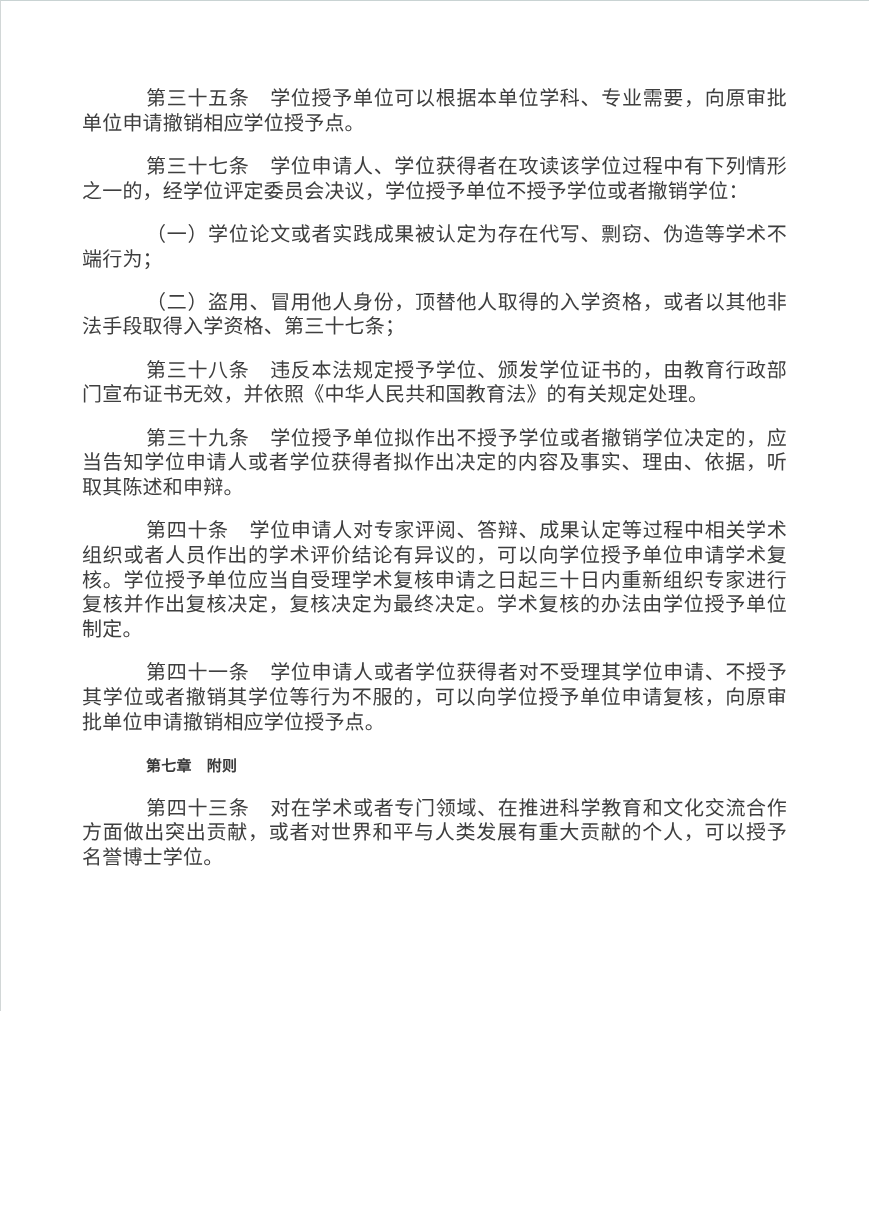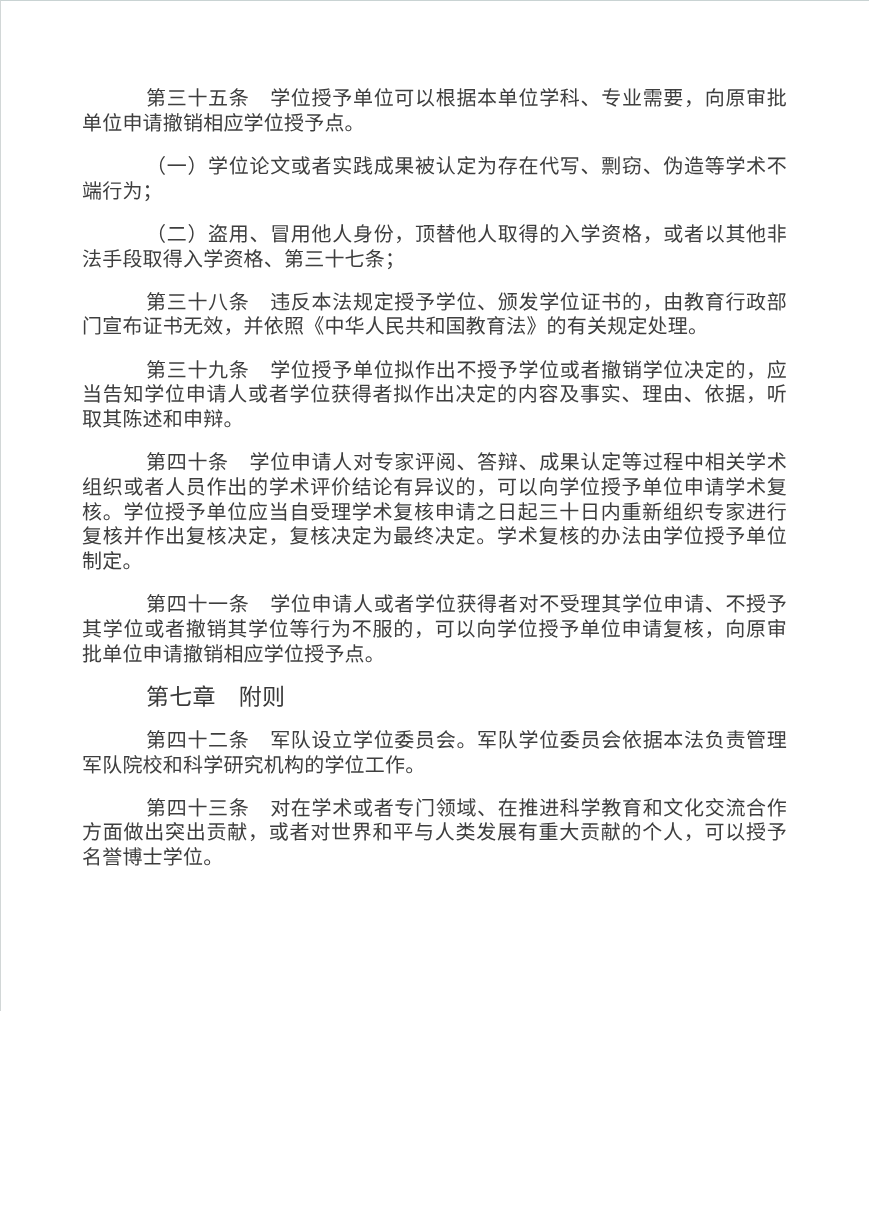--- a/index.html
+++ b/index.html
@@ -28,37 +28,37 @@
     line-height: 24.7px;
     color: #3e3e3e;
     text-align: justify;
     text-align-last: left;
     text-indent: 64px;
     letter-spacing: 0.2px;
     word-break: break-all;
   }
   .doc .chapter-heading {
     margin: 3px 0 17px 0;
-    font-size: 23px;
-    font-weight: normal;
+    font-size: 15px;
+    font-weight: bold;
     line-height: 26px;
     color: #3a3a3a;
     text-indent: 64px;
     letter-spacing: 0.2px;
   }
 </style>
 </head>
 <body>
 
 <div class="page">
   <div class="doc">
     <p>第三十五条　学位授予单位可以根据本单位学科、专业需要，向原审批单位申请撤销相应学位授予点。</p>
+    <p>第三十七条　学位申请人、学位获得者在攻读该学位过程中有下列情形之一的，经学位评定委员会决议，学位授予单位不授予学位或者撤销学位：</p>
     <p>（一）学位论文或者实践成果被认定为存在代写、剽窃、伪造等学术不端行为；</p>
     <p>（二）盗用、冒用他人身份，顶替他人取得的入学资格，或者以其他非法手段取得入学资格、第三十七条；</p>
     <p>第三十八条　违反本法规定授予学位、颁发学位证书的，由教育行政部门宣布证书无效，并依照《中华人民共和国教育法》的有关规定处理。</p>
     <p>第三十九条　学位授予单位拟作出不授予学位或者撤销学位决定的，应当告知学位申请人或者学位获得者拟作出决定的内容及事实、理由、依据，听取其陈述和申辩。</p>
     <p>第四十条　学位申请人对专家评阅、答辩、成果认定等过程中相关学术组织或者人员作出的学术评价结论有异议的，可以向学位授予单位申请学术复核。学位授予单位应当自受理学术复核申请之日起三十日内重新组织专家进行复核并作出复核决定，复核决定为最终决定。学术复核的办法由学位授予单位制定。</p>
     <p>第四十一条　学位申请人或者学位获得者对不受理其学位申请、不授予其学位或者撤销其学位等行为不服的，可以向学位授予单位申请复核，向原审批单位申请撤销相应学位授予点。</p>
     <p class="chapter-heading">第七章　附则</p>
-    <p>第四十二条　军队设立学位委员会。军队学位委员会依据本法负责管理军队院校和科学研究机构的学位工作。</p>
     <p>第四十三条　对在学术或者专门领域、在推进科学教育和文化交流合作方面做出突出贡献，或者对世界和平与人类发展有重大贡献的个人，可以授予名誉博士学位。</p>
   </div>
 </div>
 
 </body></html>

